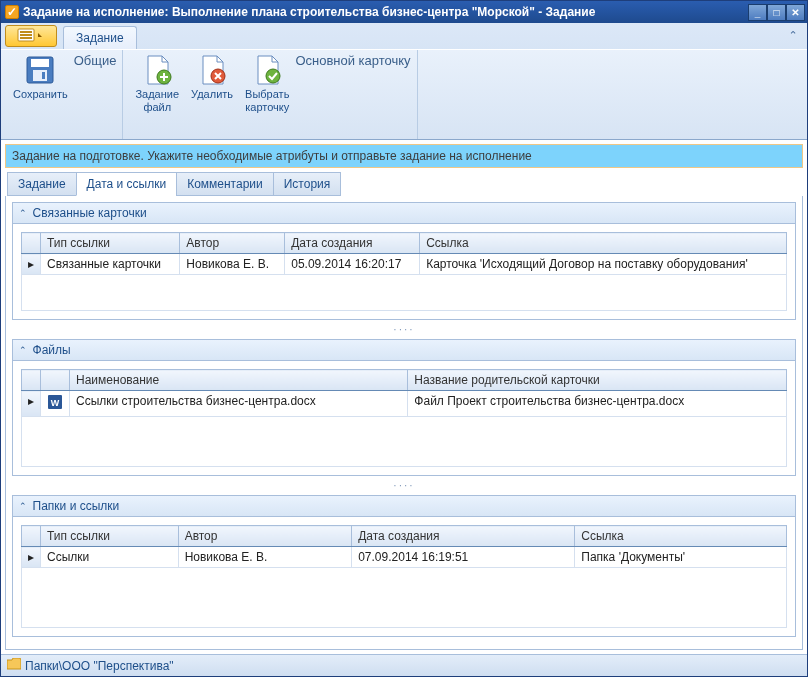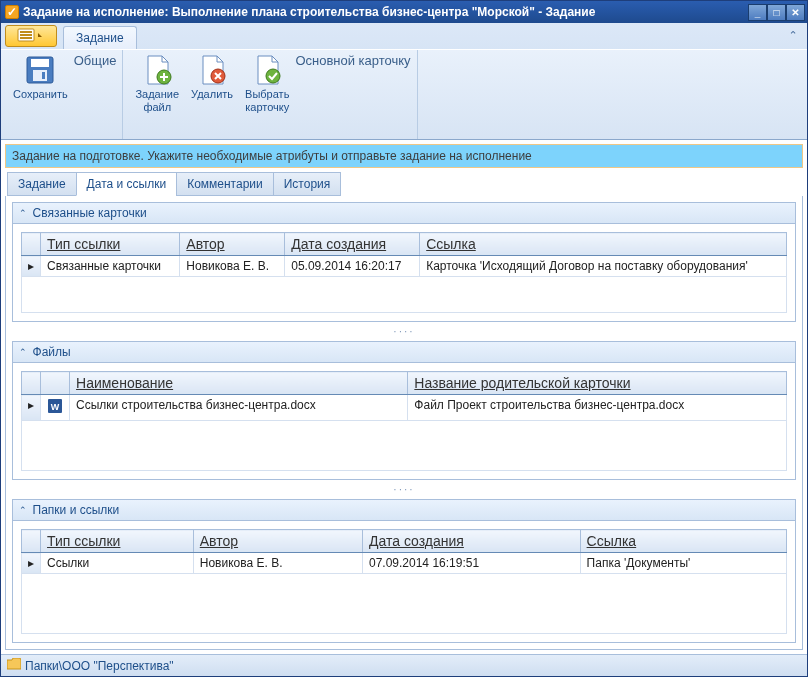--- a/index.html
+++ b/index.html
@@ -201,22 +201,21 @@
   border: 1px solid #2e3e58;
 }
 table.grid th {
   background: linear-gradient(to bottom,#f1f6fd,#d9e5f4);
   border: 1px solid #a8bedb;
   border-bottom: 1px solid #658ab5;
   padding: 3px 6px;
   text-align: left;
   font-weight: normal;
   color: #333;
-  font-size: 14px;
-  text-decoration: underline;
+  font-size: 12px;
 }
 table.grid td {
   border: 1px solid #d5e0ef;
   padding: 3px 6px;
   font-size: 12px;
   color: #222;
   vertical-align: top;
 }
 .row-indicator {
   width: 18px;

